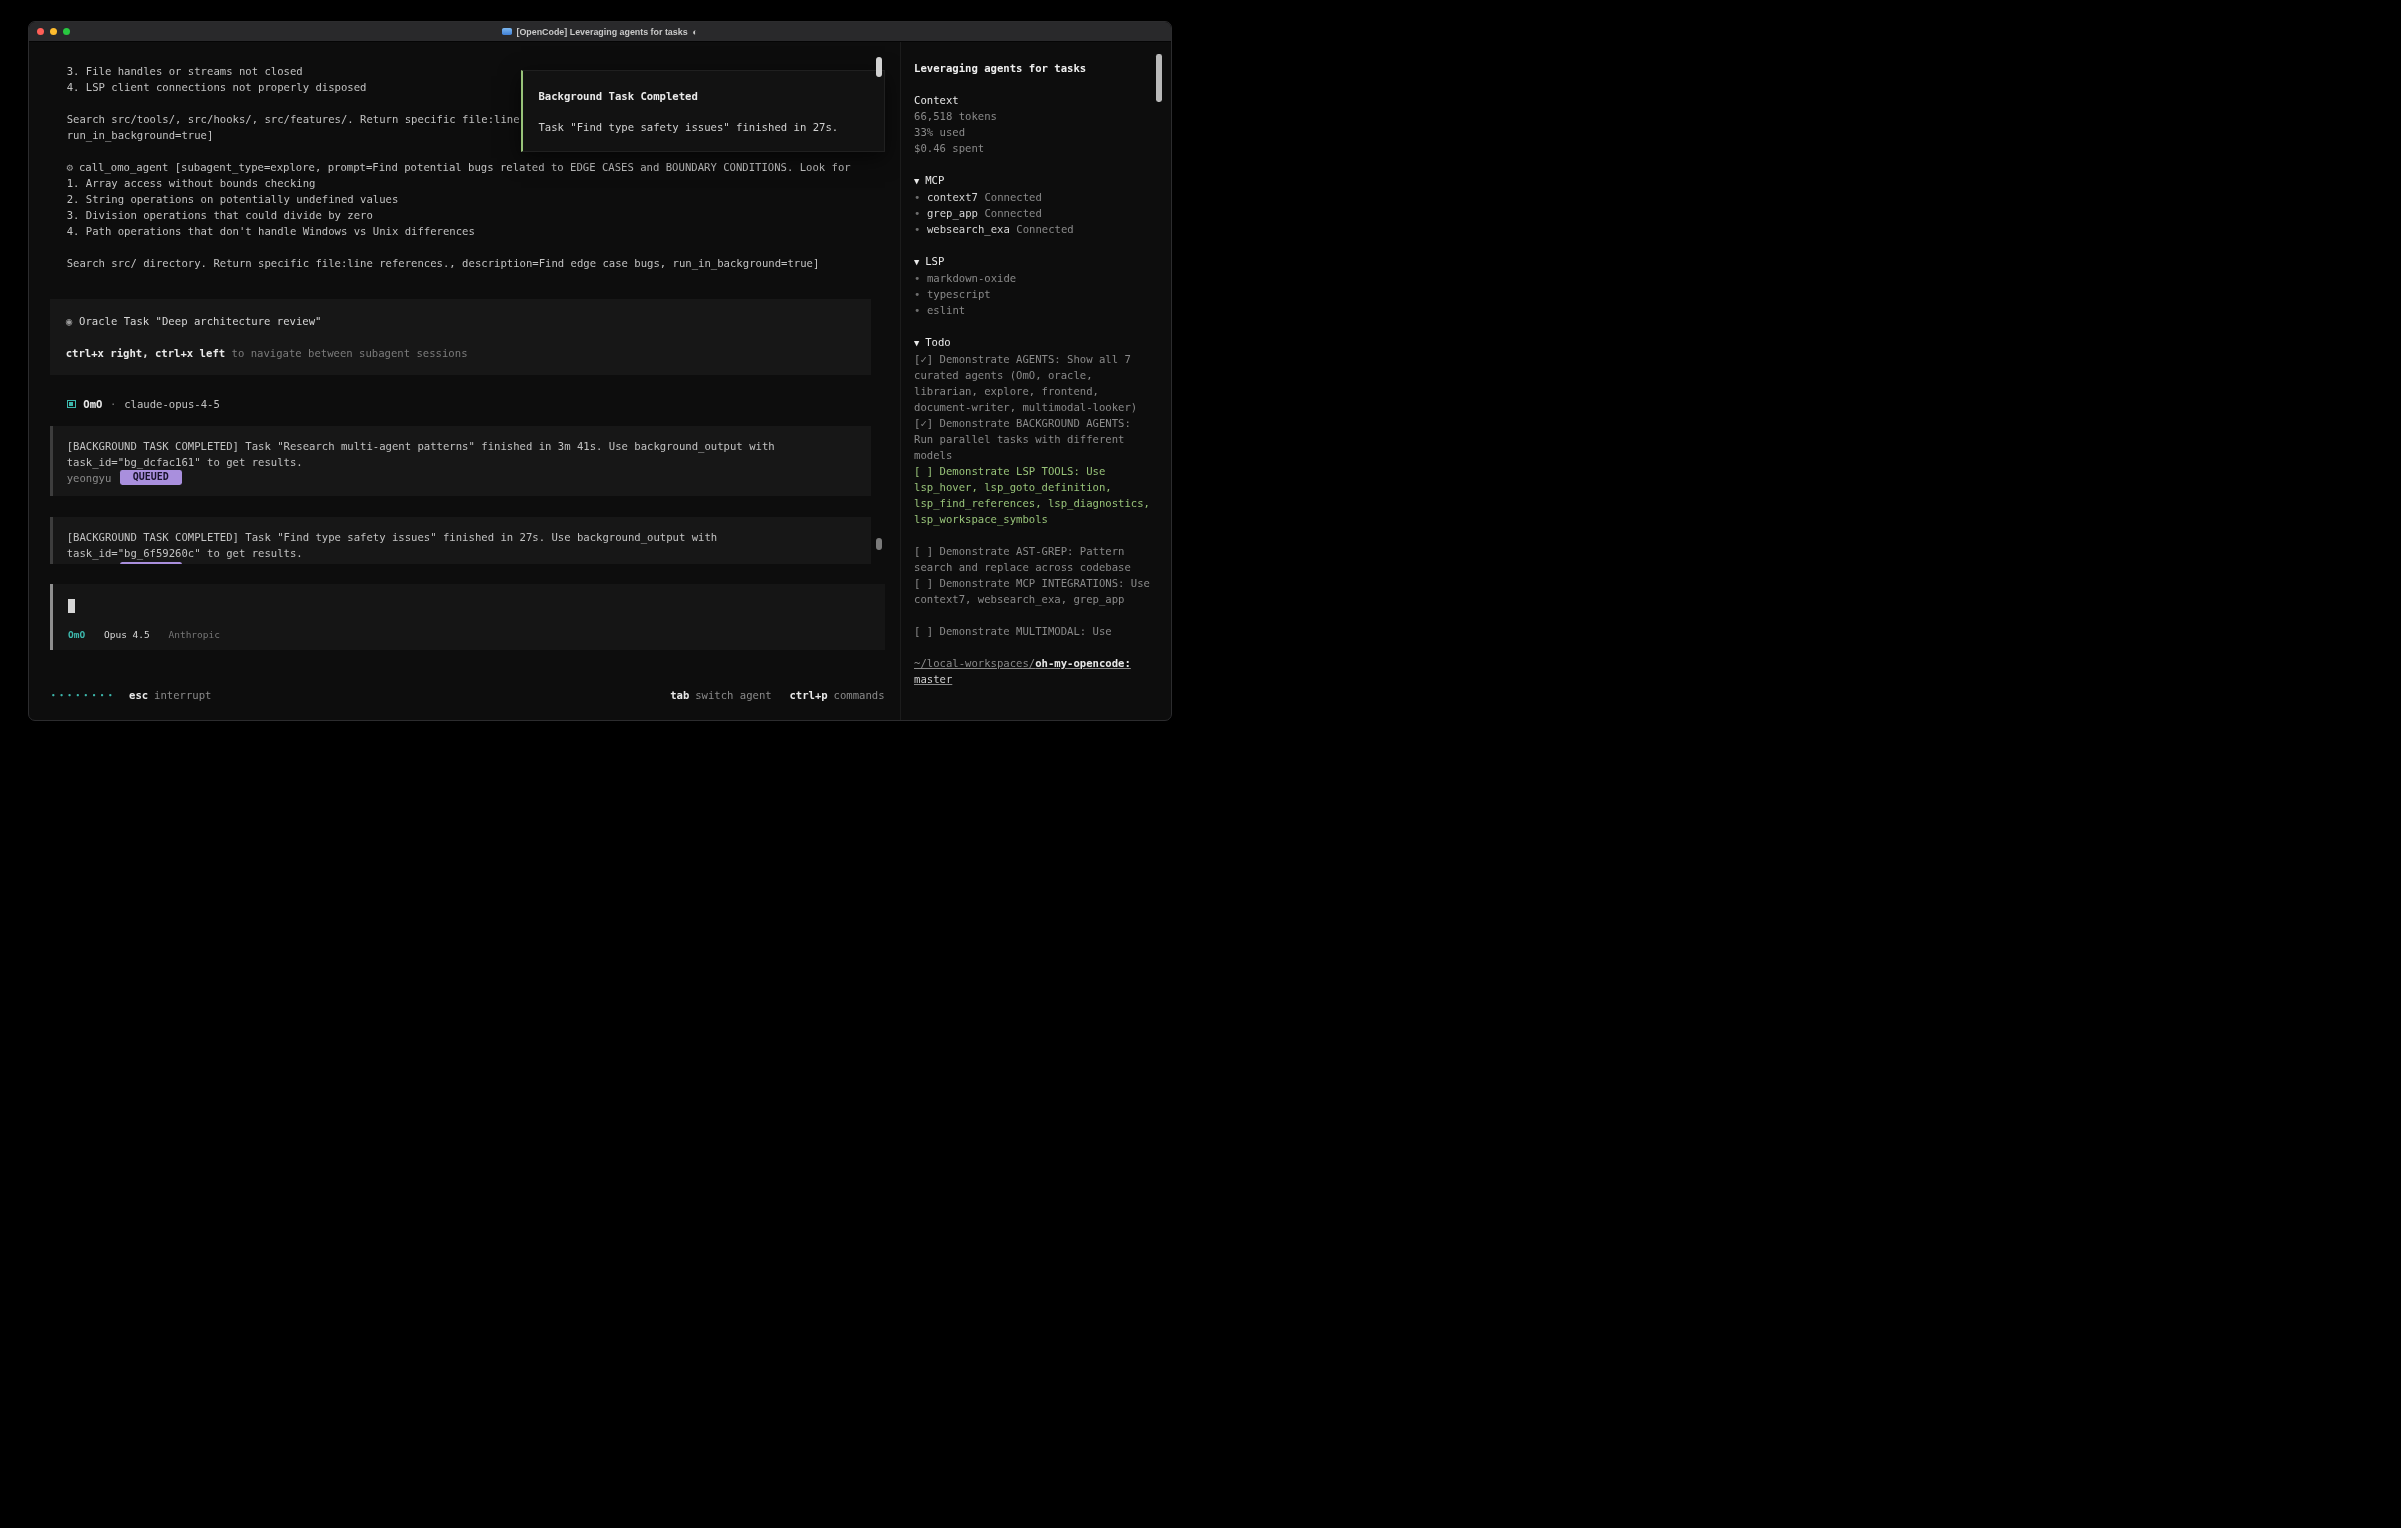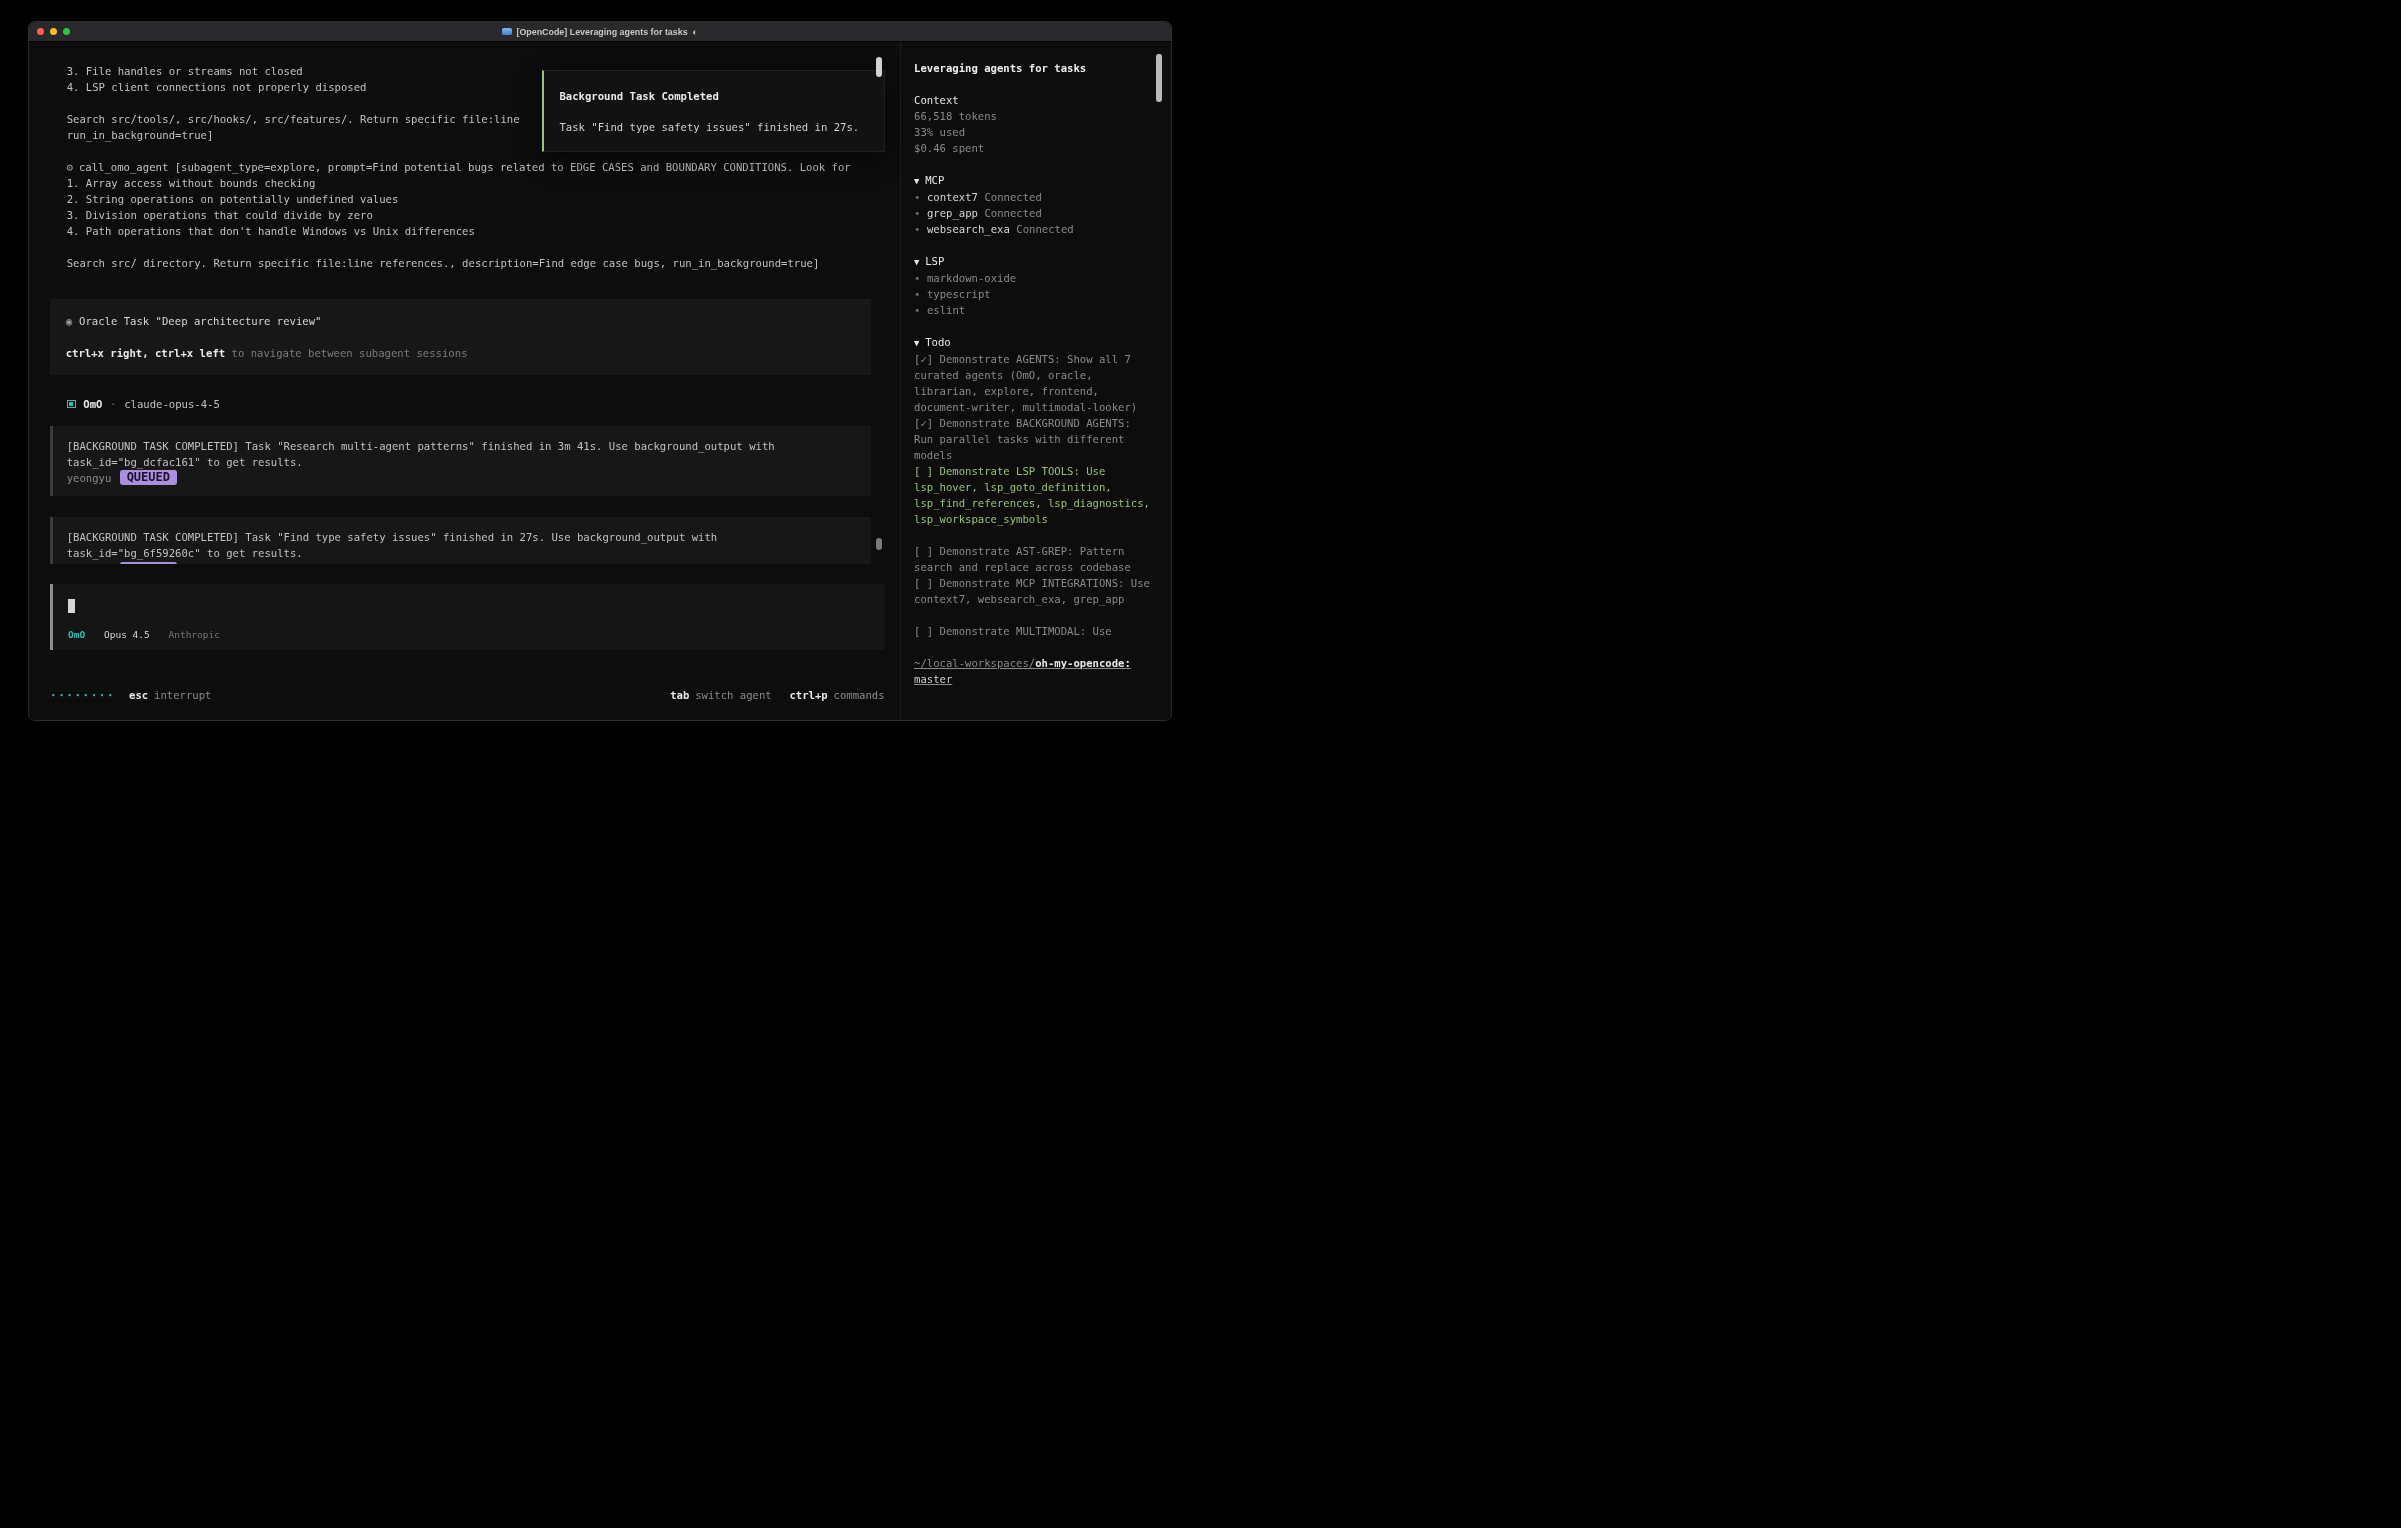--- a/index.html
+++ b/index.html
@@ -86,26 +86,26 @@
     border-left:3px solid #3d3d3d;
     margin:14px 14px 0 0;
     padding:11.8px 14px 10.6px 14px;
   }
   .card + .card { margin-top:21px; }
   .card .line { padding-left:0; }
   .author-line { display:flex; align-items:center; gap:8.3px; min-height:16px; }
   .author { color:#8a8a8a; }
   .badge {
     background:#a98fdd; color:#18122a;
-    font-weight:bold; font-size:12px; line-height:14.8px;
-    padding:0 7px; border-radius:2.4px; display:inline-block;
+    font-weight:bold; font-size:10px; line-height:14.8px;
+    padding:0 13px; border-radius:2.4px; display:inline-block;
   }
 
   .toast {
-    position:absolute; top:28px; left:513px; right:15.4px;
+    position:absolute; top:28px; left:492px; right:15.4px;
     background:#121212;
     border-left:2.4px solid #98c379;
     border-top:0.6px solid #202020; border-right:0.6px solid #202020; border-bottom:0.6px solid #202020;
     padding:16.5px 15.4px;
     box-shadow:0 5.9px 20px rgba(0,0,0,.6);
   }
   .toast-title { font-weight:bold; color:#eaeaea; white-space:nowrap; }
   .toast-body  { margin-top:15.4px; color:#d2d2d2; white-space:nowrap; }
 
   .thumb { position:absolute; width:5.9px; border-radius:3px; right:17.7px; }

